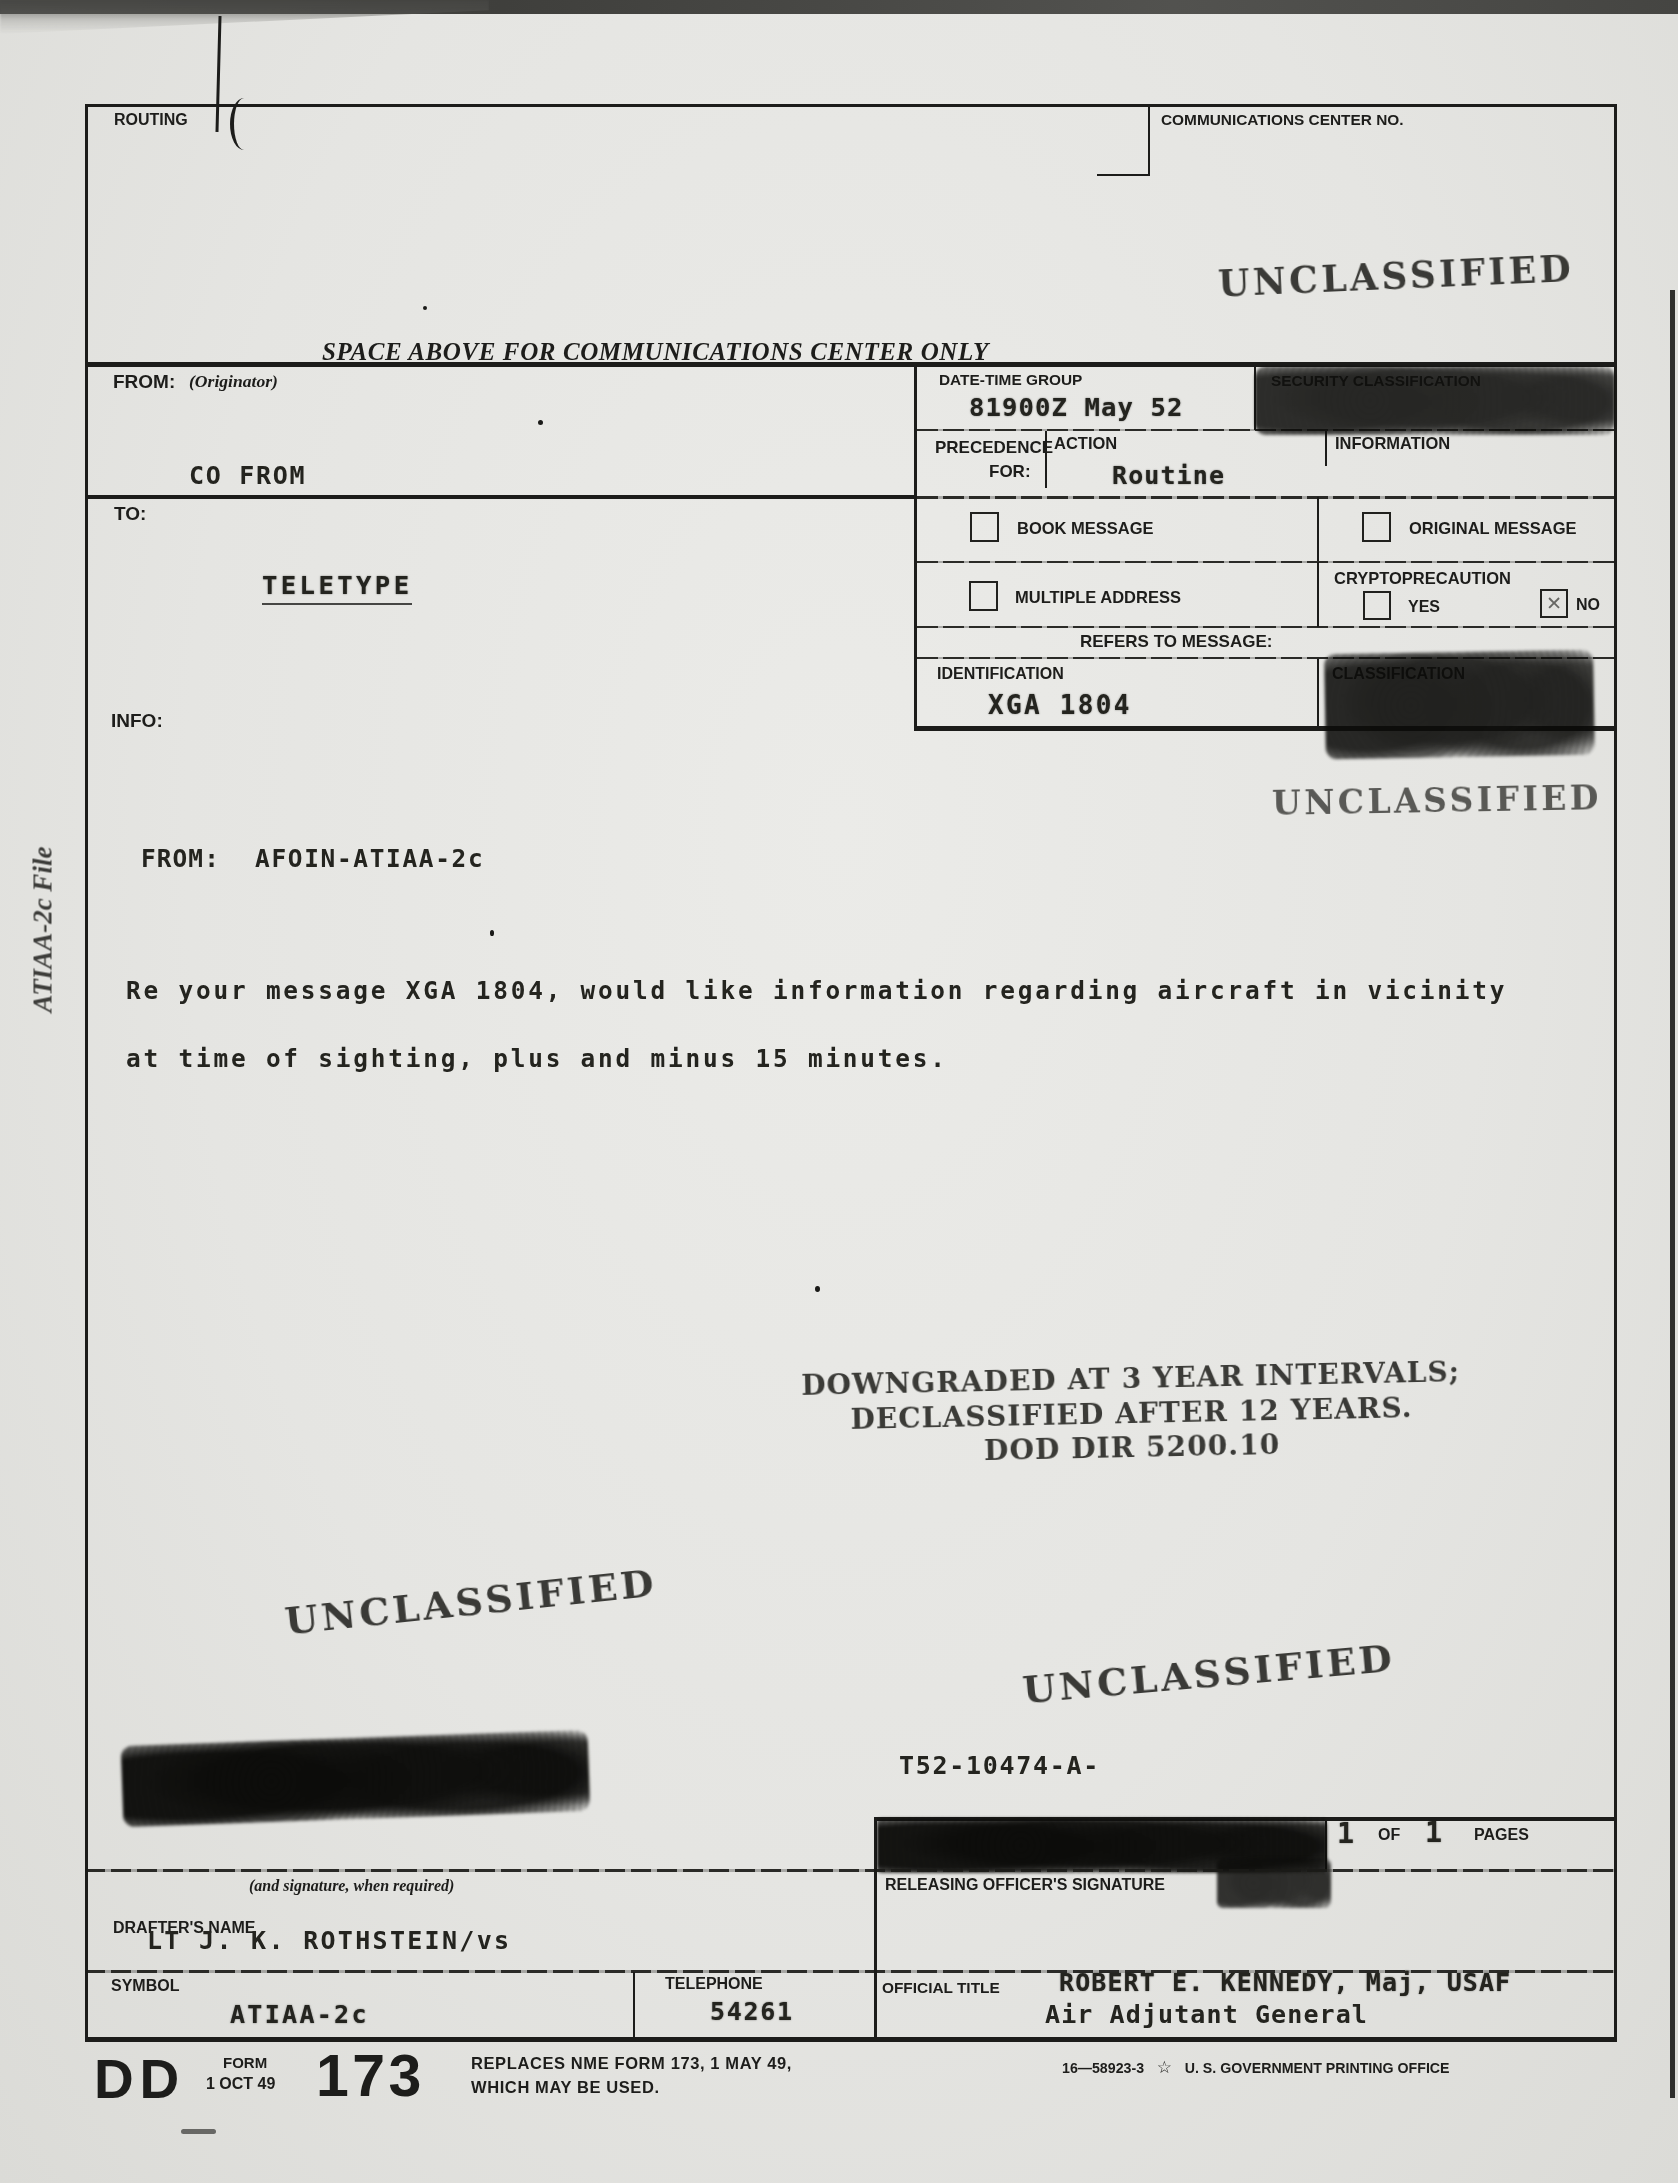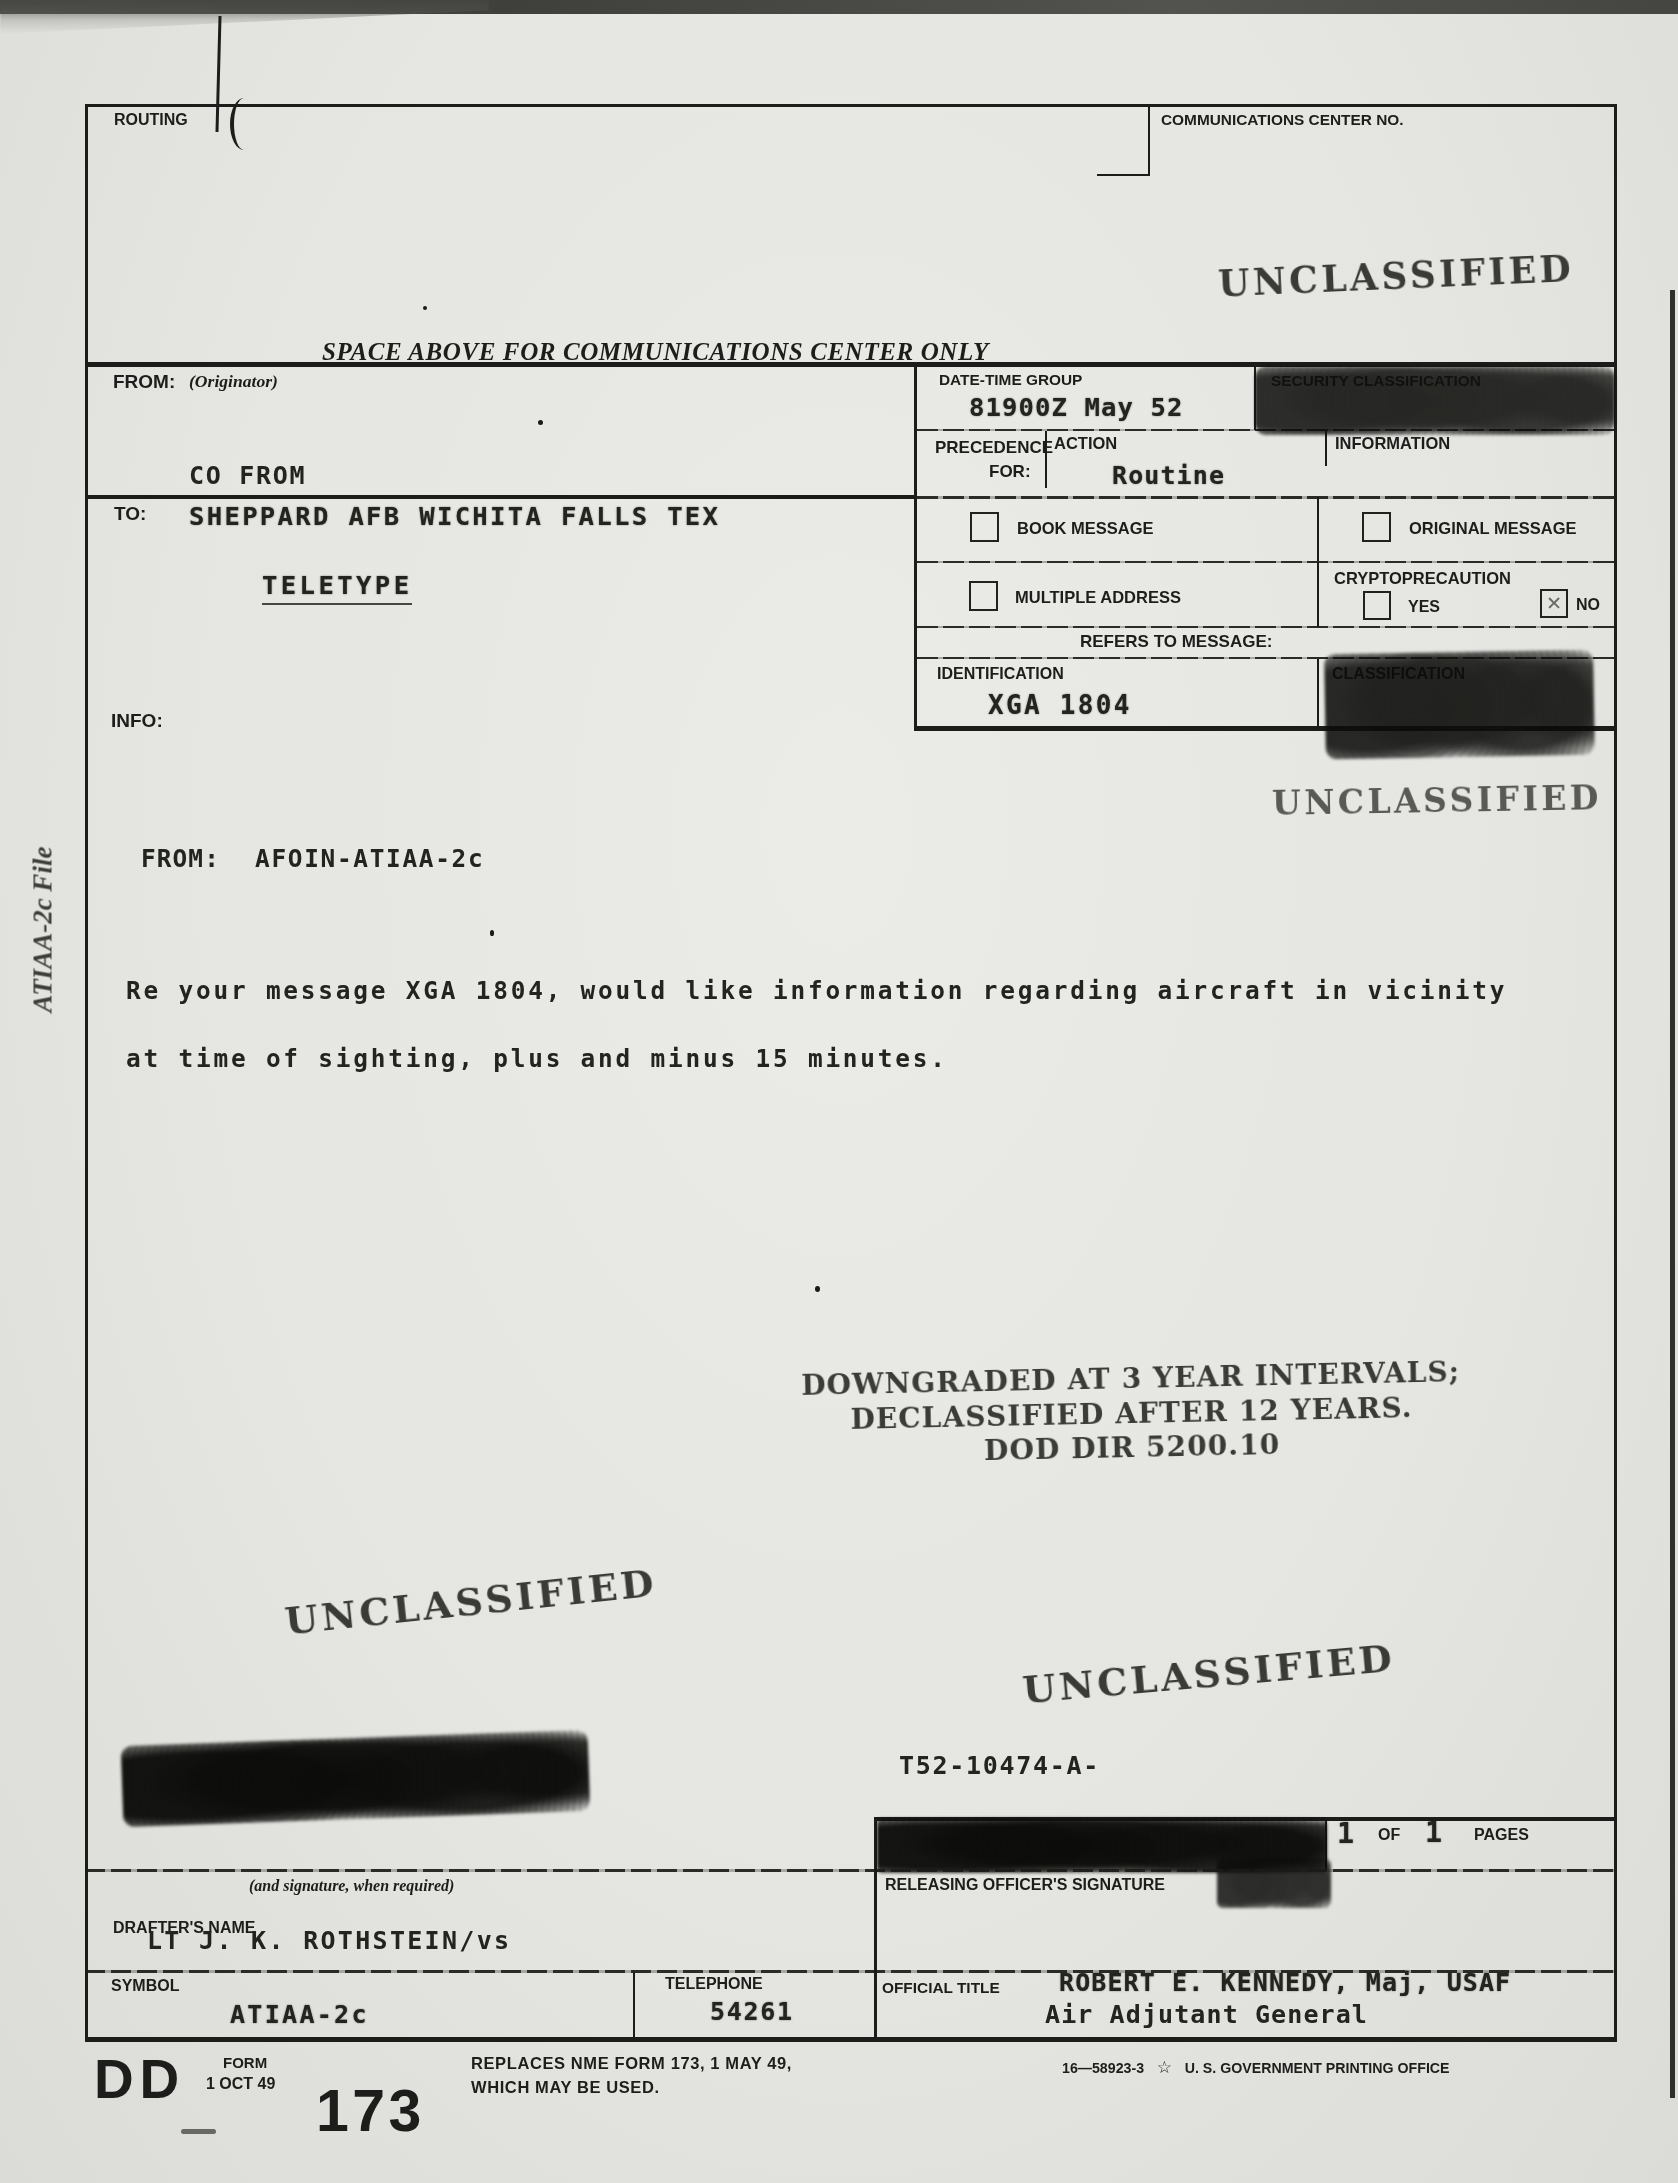--- a/index.html
+++ b/index.html
@@ -69,21 +69,20 @@
 
   <div class="lbl ser-it" style="left:322px;top:338px;font-size:25px;letter-spacing:0.6px;">SPACE ABOVE FOR COMMUNICATIONS CENTER ONLY</div>
   <div class="hline" style="left:85px;top:362px;width:1532px;height:5.1px;"></div>
 
   <div class="lbl" style="left:113px;top:371px;font-size:19px;">FROM:</div>
   <div class="lbl ser-it" style="left:189px;top:371px;font-size:17.6px;">(Originator)</div>
   <div class="typed" style="left:189px;top:461px;font-size:25px;letter-spacing:1.7px;">CO FROM</div>
   <div class="hline" style="left:85px;top:495px;width:831px;height:4px;"></div>
 
   <div class="lbl" style="left:114px;top:503px;font-size:19px;">TO:</div>
-  <div class="typed heavy" style="left:189px;top:501px;font-size:25.6px;letter-spacing:2.3px;">SHEPPARD AFB WICHITA FALLS TEX</div>
   <div class="typed heavy" style="left:262px;top:570px;font-size:25.6px;letter-spacing:3.4px;border-bottom:2.8px solid rgba(30,30,27,.8);padding-bottom:3px;">TELETYPE</div>
 
   <div class="lbl" style="left:111px;top:710px;font-size:19px;">INFO:</div>
 
   <div class="stamp" style="left:1272px;top:781px;font-size:33px;transform:rotate(-1deg);opacity:.82;">UNCLASSIFIED</div>
 
   <div class="typed" style="left:141px;top:844px;font-size:24.4px;letter-spacing:1.1px;">FROM:</div>
   <div class="typed" style="left:255px;top:844px;font-size:24.4px;letter-spacing:1.7px;">AFOIN-ATIAA-2c</div>
 
   <div class="vline" style="left:914px;top:364px;width:2.8px;height:367px;"></div>
@@ -175,21 +174,21 @@
   <div class="lbl" style="left:665px;top:1975px;font-size:16px;">TELEPHONE</div>
   <div class="typed heavy" style="left:710px;top:1997px;font-size:25px;letter-spacing:1.7px;">54261</div>
 
   <div class="lbl" style="left:882px;top:1979px;font-size:15.4px;">OFFICIAL TITLE</div>
   <div class="typed heavy" style="left:1045px;top:1968px;font-size:25px;letter-spacing:1.1px;padding-left:14px;">ROBERT E. KENNEDY, Maj, USAF</div>
   <div class="typed" style="left:1045px;top:2000px;font-size:25px;letter-spacing:1.1px;">Air Adjutant General</div>
 
   <div class="lbl" style="left:94px;top:2047px;font-size:55px;letter-spacing:5.7px;filter:blur(0.6px);transform:scaleY(1.02);">DD</div>
   <div class="lbl" style="left:223px;top:2054px;font-size:15px;">FORM</div>
   <div class="lbl" style="left:206px;top:2075px;font-size:16px;">1 OCT 49</div>
-  <div class="lbl" style="left:316px;top:2042px;font-size:59px;letter-spacing:3.4px;filter:blur(0.6px);margin-top:35px;">173</div>
+  <div class="lbl" style="left:316px;top:2042px;font-size:59px;letter-spacing:3.4px;filter:blur(0.6px);">173</div>
   <div class="lbl" style="left:471px;top:2054px;font-size:16.5px;letter-spacing:0.6px;">REPLACES NME FORM 173, 1 MAY 49,</div>
   <div class="lbl" style="left:471px;top:2078px;font-size:16.5px;letter-spacing:0.6px;">WHICH MAY BE USED.</div>
   <div class="abs" style="left:1062px;top:2057px;white-space:nowrap;">
     <span class="lbl" style="position:static;font-size:14.2px;">16—58923-3</span>
     <span style="font-size:17px;color:#1d1d1b;margin:0 10.2px;filter:blur(0.2px);">☆</span>
     <span class="lbl" style="position:static;font-size:14.2px;">U. S. GOVERNMENT PRINTING OFFICE</span>
   </div>
 
 </div>
 

